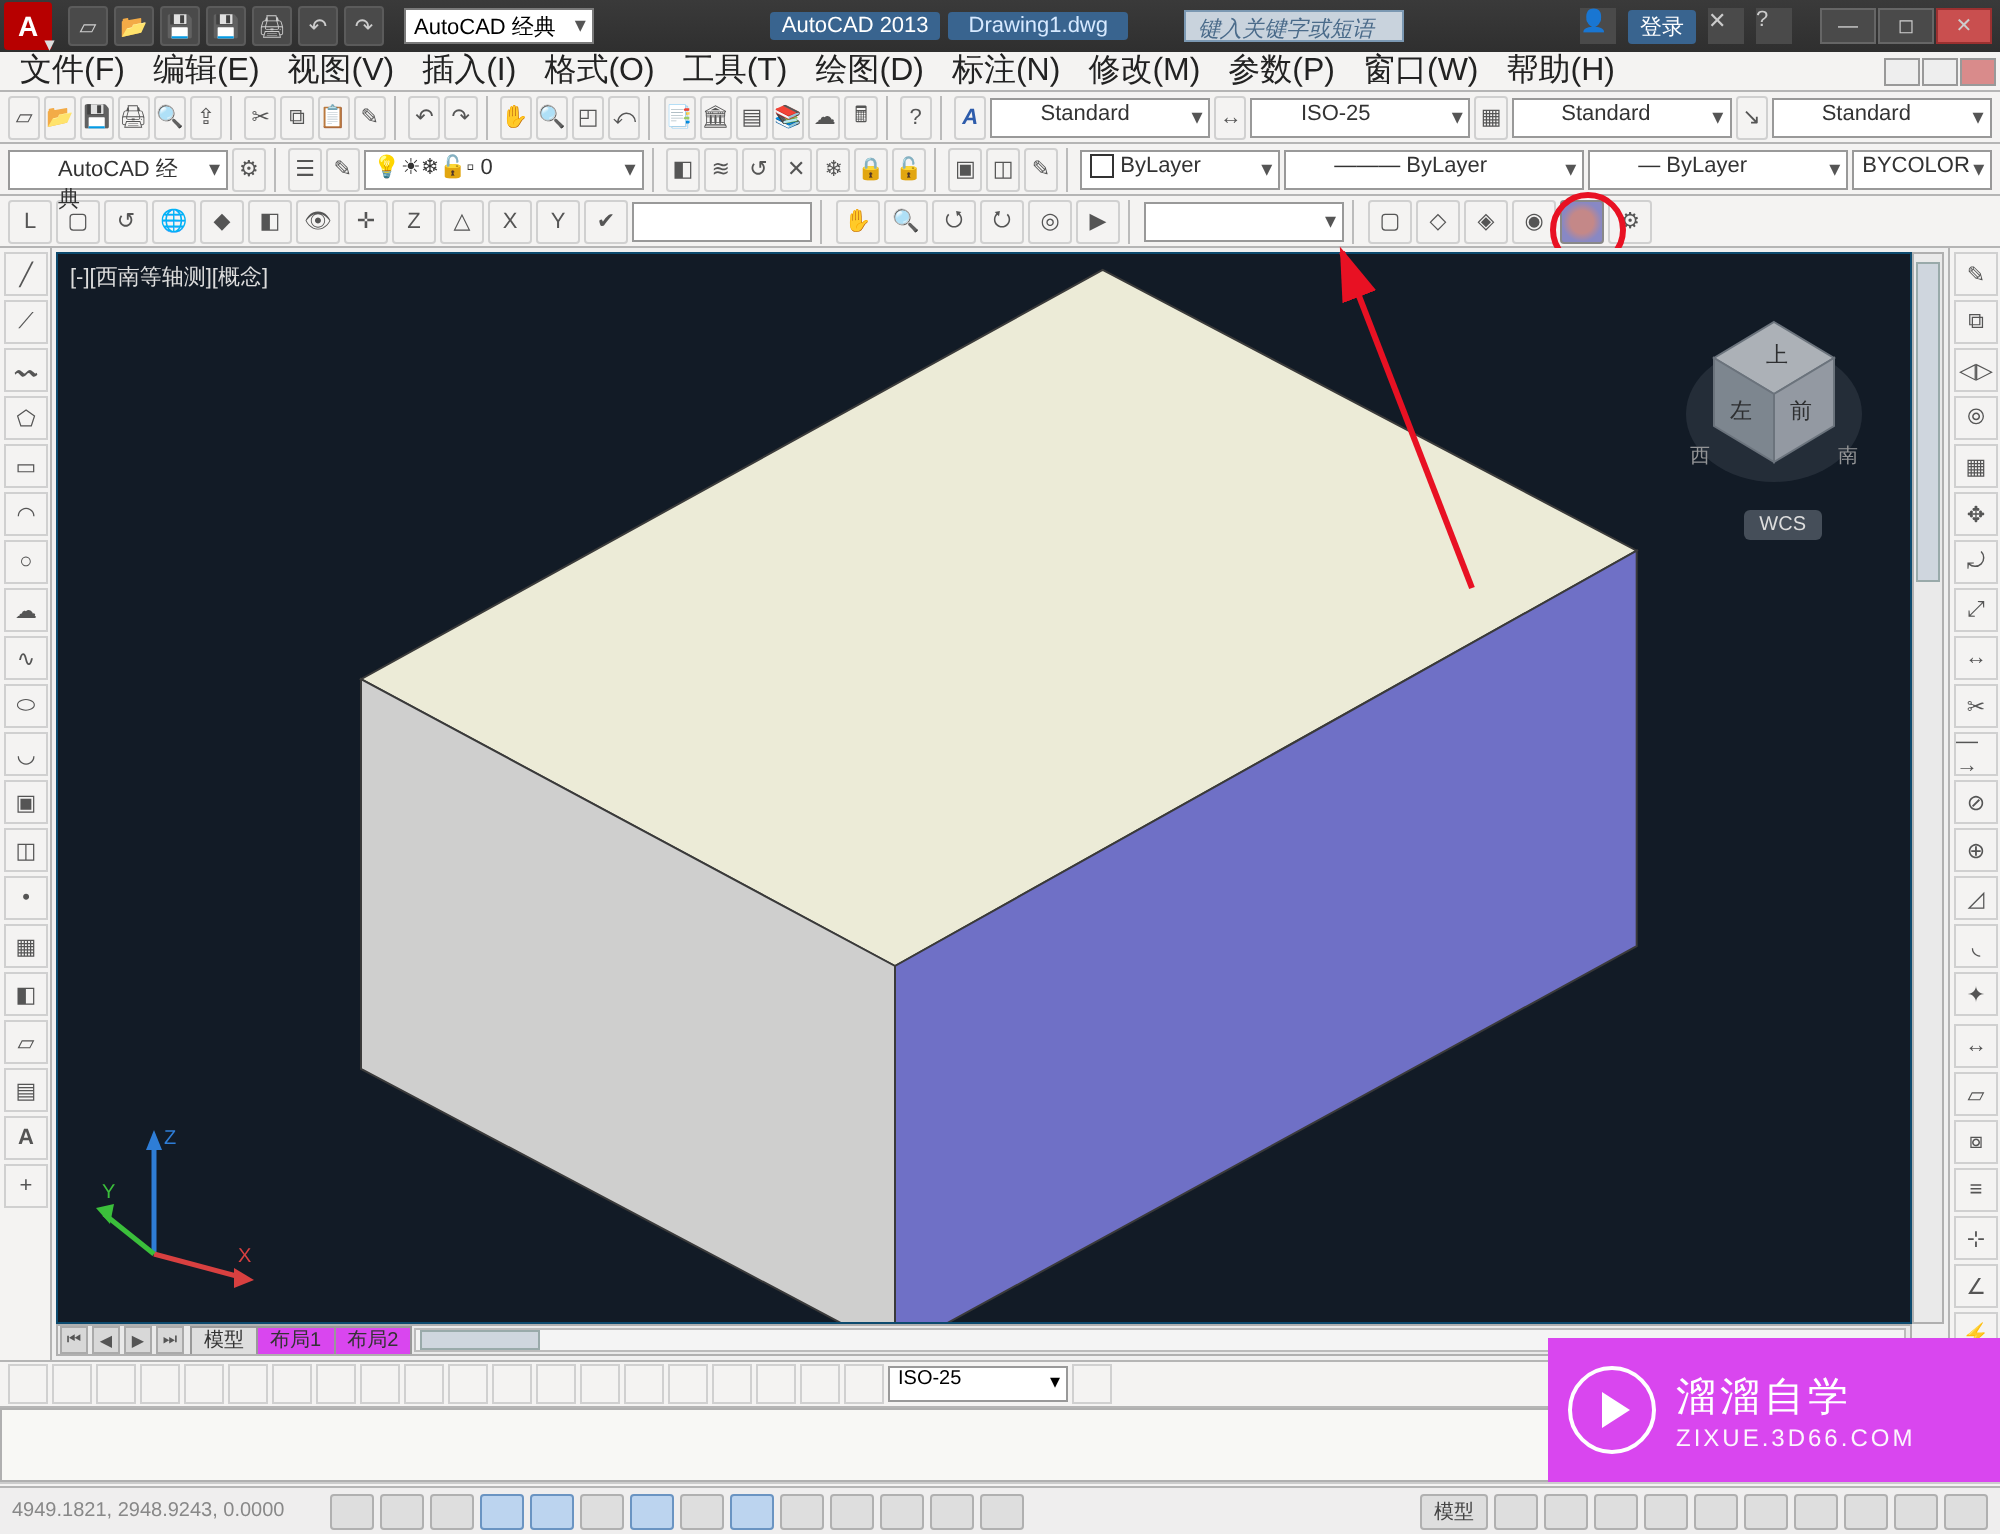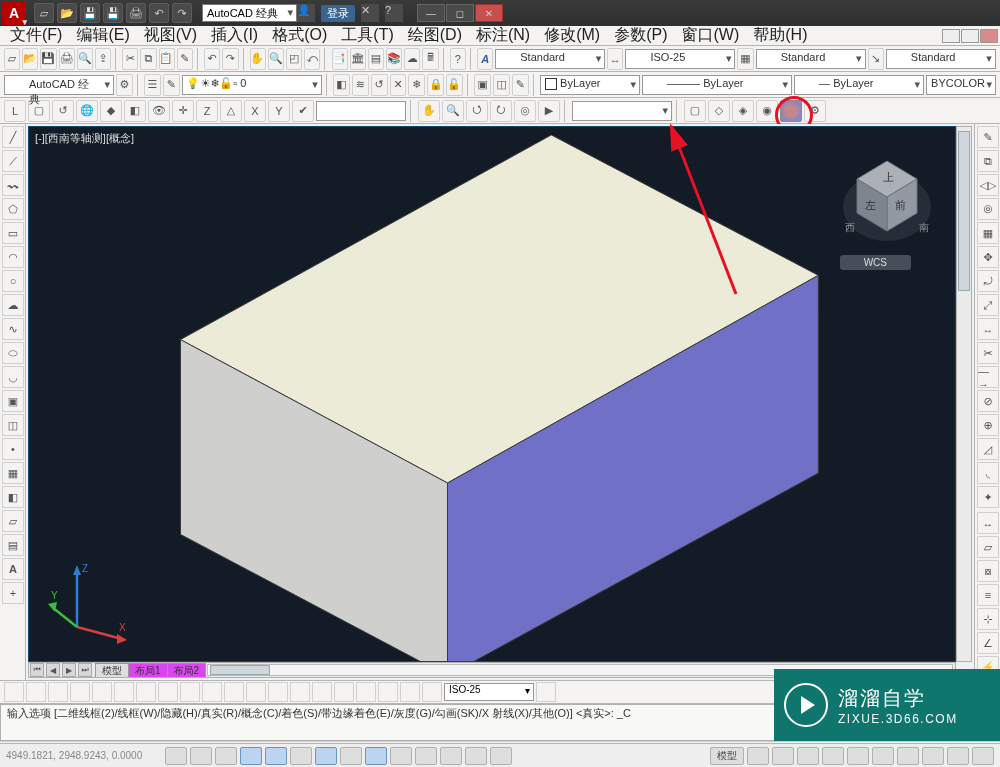--- a/index.html
+++ b/index.html
@@ -65,21 +65,21 @@
   .scroll-h .tab.active{background:#dedede;}
   .scroll-h .track{flex:1; margin:0 2px; height:12px; background:#f4f4f4; border:1px solid #bbb; position:relative;}
   .scroll-h .track .th{position:absolute; left:2px; top:0; bottom:0; width:60px; background:#cfd6de; border:1px solid #9aa;}
   svg.box3d{position:absolute; left:0; top:0; width:100%; height:100%;}
 
   
   svg.ucs{position:absolute; left:18px; bottom:14px; width:90px; height:90px;}
 
   
   .viewcube{position:absolute; right:20px; top:24px; width:96px; height:96px; opacity:0.85;}
-  .wcs-badge{position:absolute; right:44px; top:128px; background:rgba(120,130,140,0.5); color:#ddd; font-size:10px; padding:2px 24px; border-radius:3px;}
+  .wcs-badge{position:absolute; right:44px; top:128px; background:rgba(120,130,140,0.5); color:#ddd; font-size:10px; padding:2px 8px; border-radius:3px;}
 
   
   svg.arrow{position:absolute; pointer-events:none;}
 
   
   .btmtool{height:24px; background:#f4f3f2; border-top:1px solid #b5b5b5; border-bottom:1px solid #b5b5b5; display:flex; align-items:center; padding:0 4px; gap:2px;}
   .btmtool .ic{width:20px;height:20px;background:#f4f3f2;border:1px solid #d0d0d0;}
   .btmtool .dd{height:18px;background:#fff;border:1px solid #999;padding:0 16px 0 4px;position:relative;font-size:10px;}
   .btmtool .dd::after{content:"▾"; position:absolute; right:3px; top:1px;}
 
@@ -92,21 +92,21 @@
   .cmdline input{flex:1; border:1px solid #bbb; height:16px; background:#fff; padding:0 4px; font-size:11px; color:#888; font-style:italic;}
 
   
   .status{position:absolute; left:0; right:0; bottom:0; height:24px; background:#efeeee; border-top:1px solid #b5b5b5; display:flex; align-items:center; gap:3px; padding:0 6px; font-size:10px; color:#444;}
   .status .sb{width:22px; height:18px; background:#dedede; border:1px solid #b0b0b0; border-radius:2px;}
   .status .sb.on{background:#bcd4ef; border-color:#6a94c2;}
   .status .spacer{flex:1;}
   .status .pill{padding:1px 6px; background:#dedede; border:1px solid #b0b0b0; border-radius:2px;}
 
   
-  .watermark{position:absolute; right:0; bottom:26px; width:226px; height:72px; background:#0f766e; color:#fff; display:flex; align-items:center; gap:10px; padding:6px 10px; z-index:50;}
+  .watermark{position:absolute; right:0; bottom:26px; width:226px; height:72px; background:#d946ef; color:#fff; display:flex; align-items:center; gap:10px; padding:6px 10px; z-index:50;}
   .watermark .logo{width:44px; height:44px; border:2.5px solid #fff; border-radius:50%; display:flex; align-items:center; justify-content:center;}
   .watermark .logo::before{content:""; width:0; height:0; border-left:14px solid #fff; border-top:9px solid transparent; border-bottom:9px solid transparent; margin-left:4px;}
   .watermark .txt .t1{font-size:20px; font-weight:500; letter-spacing:2px;}
   .watermark .txt .t2{font-size:12px; letter-spacing:1.5px; opacity:0.95;}
 
   .coords{color:#888; font-size:10px; margin-right:6px; min-width:150px;}
 </style>
 </head>
 <body>
 
@@ -115,20 +115,26 @@
   <div class="qat">
     <div class="ic">▱</div>
     <div class="ic">📂</div>
     <div class="ic">💾</div>
     <div class="ic">💾</div>
     <div class="ic">🖨</div>
     <div class="ic">↶</div>
     <div class="ic">↷</div>
   </div>
   <div class="ws-sel">AutoCAD 经典</div>
+  <div class="title-center">
+    <span class="app-name">AutoCAD 2013</span>
+    <span class="doc-name">Drawing1.dwg</span>
+    <span style="width:20px"></span>
+    <span class="search-box">键入关键字或短语</span>
+  </div>
   <div class="title-right">
     <div class="ic" style="width:18px;height:18px;background:#4a4a4a">👤</div>
     <span class="login">登录</span>
     <div class="ic" style="width:18px;height:18px;background:#4a4a4a">✕</div>
     <div class="ic" style="width:18px;height:18px;background:#4a4a4a">?</div>
     <div class="winbtns">
       <div class="winbtn">—</div>
       <div class="winbtn">◻</div>
       <div class="winbtn close">✕</div>
     </div>
@@ -392,21 +398,20 @@
   <div class="ic"></div>
   <div class="ic"></div>
   <div class="ic"></div>
   <div class="ic"></div>
   <div class="ic"></div>
   <div class="dd" style="min-width:90px">ISO-25</div>
   <div class="ic"></div>
 </div>
 
 <div class="cmdwin">
-  <div>输入选项 [二维线框(2)/线框(W)/隐藏(H)/真实(R)/概念(C)/着色(S)/带边缘着色(E)/灰度(G)/勾画(SK)/X 射线(X)/其他(O)] &lt;真实&gt;: _C</div>
   <div class="sv"></div>
 </div>
 
 <div class="cmdline">
   <div class="handle"></div>
   <span>▸_</span>
   <input placeholder="键入命令" style="">
 </div>
 
 <div class="status">

